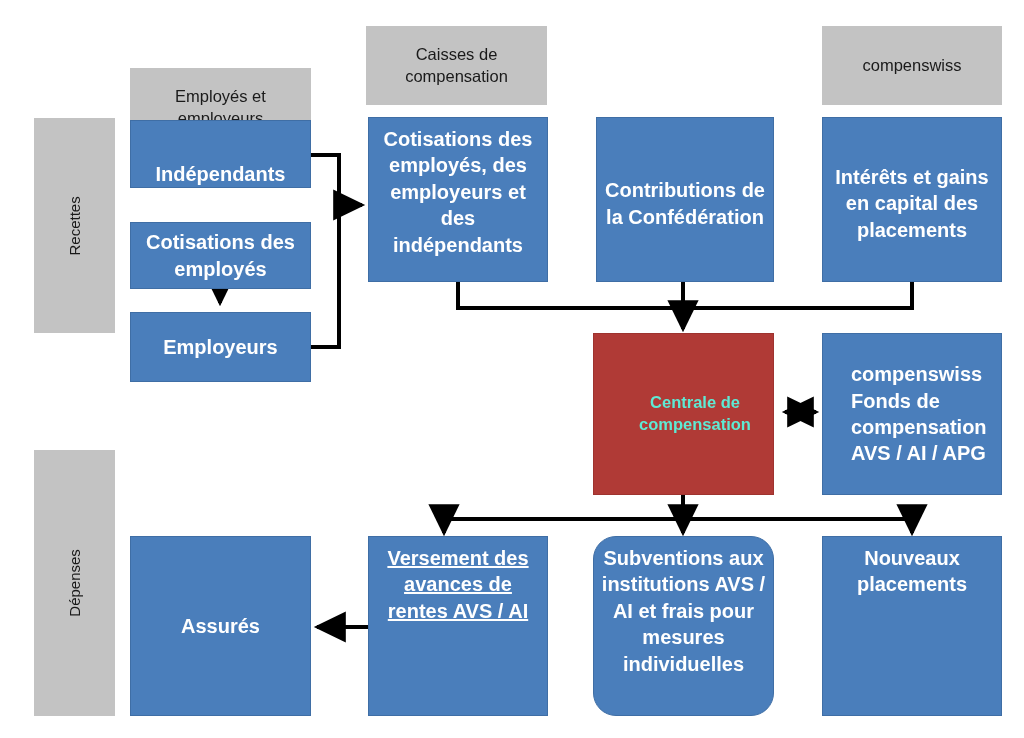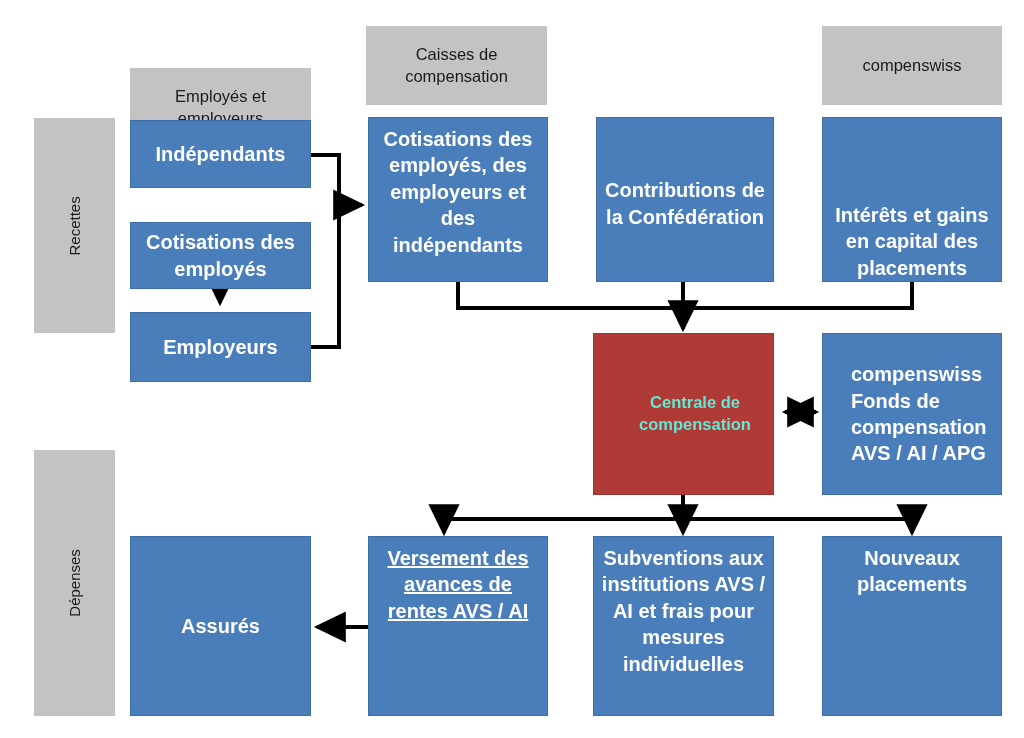--- a/index.html
+++ b/index.html
@@ -139,61 +139,61 @@
   </div>
 
   <div class="box side" style="left:34px; top:118px; width:81px; height:215px;">
     <span>Recettes</span>
   </div>
 
   <div class="box side" style="left:34px; top:450px; width:81px; height:266px;">
     <span>Dépenses</span>
   </div>
 
-  <div class="box blue" style="left:130px; top:120px; width:181px; height:68px;">
+  <div class="box blue" style="left:130px; top:120px; width:181px; height:68px;align-items:flex-end;">
     <span class="txt">Indépendants</span>
   </div>
 
   <div class="box blue" style="left:130px; top:222px; width:181px; height:67px;">
     <span class="txt">Cotisations des employés</span>
   </div>
 
   <div class="box blue" style="left:130px; top:312px; width:181px; height:70px;">
     <span class="txt">Employeurs</span>
   </div>
 
   <div class="box blue" style="left:368px; top:117px; width:180px; height:165px; align-items:flex-start; padding-top:8px;">
     <span class="txt">Cotisations des employés, des employeurs et des indépendants</span>
   </div>
 
   <div class="box blue" style="left:596px; top:117px; width:178px; height:165px; align-items:center; padding-top:8px;">
     <span class="txt">Contributions de la Confédération</span>
   </div>
 
-  <div class="box blue" style="left:822px; top:117px; width:180px; height:165px; align-items:flex-end; padding-top:8px;">
+  <div class="box blue" style="left:822px; top:117px; width:180px; height:165px; align-items:center; padding-top:8px;">
     <span class="txt">Intérêts et gains en capital des placements</span>
   </div>
 
   <div class="box red" style="left:593px; top:333px; width:181px; height:162px;">
     <span class="txt">Centrale de compensation</span>
   </div>
 
   <div class="box blue" style="left:822px; top:333px; width:180px; height:162px; justify-content:flex-start; padding-left:22px; text-align:left;">
     <span class="txt">compenswiss Fonds de compensation AVS / AI / APG</span>
   </div>
 
   <div class="box blue" style="left:130px; top:536px; width:181px; height:180px;">
     <span class="txt">Assurés</span>
   </div>
 
   <div class="box blue" style="left:368px; top:536px; width:180px; height:180px; align-items:flex-start; padding-top:8px;text-decoration:underline;">
     <span class="txt">Versement des avances de rentes AVS / AI</span>
   </div>
 
-  <div class="box blue" style="left:593px; top:536px; width:181px; height:180px; align-items:flex-start; padding-top:8px;">
+  <div class="box blue" style="left:593px; top:536px; width:181px; height:180px; align-items:flex-start; padding-top:8px;border-radius:23px;">
     <span class="txt">Subventions aux institutions AVS / AI et frais pour mesures individuelles</span>
   </div>
 
   <div class="box blue" style="left:822px; top:536px; width:180px; height:180px; align-items:flex-start; padding-top:8px;">
     <span class="txt">Nouveaux placements</span>
   </div>
 
 </div>
 
 </body></html>

